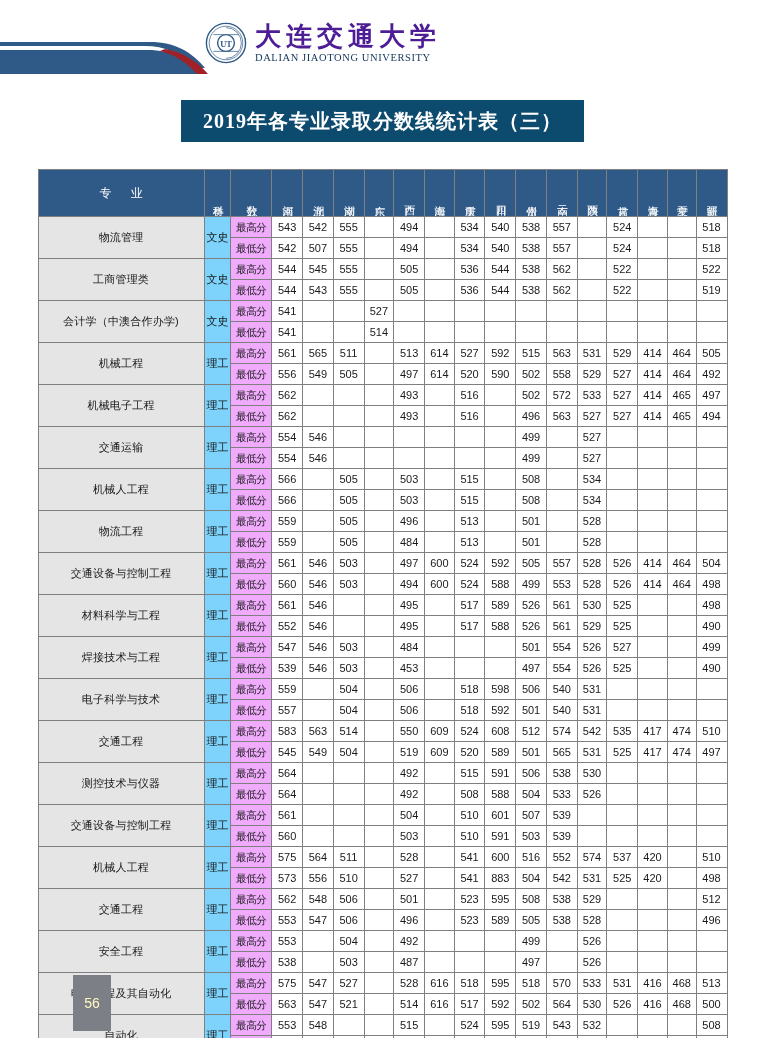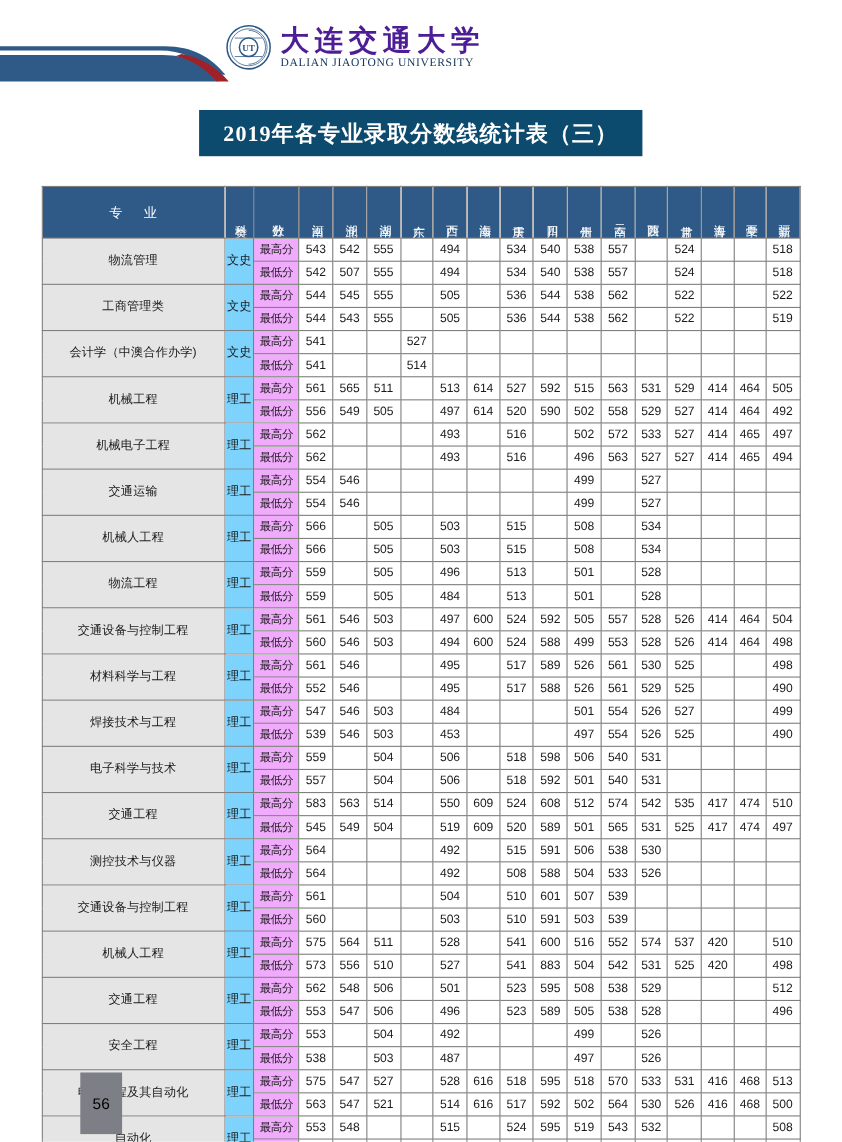--- a/index.html
+++ b/index.html
@@ -159,21 +159,21 @@
   }
 
   
   #pagenum {
     position: absolute;
     left: 73px;
     top: 975px;
     width: 38px;
     height: 56px;
     background: #7c7f85;
-    color: #000000;
+    color: #fef9c3;
     font-size: 14px;
     display: flex;
     align-items: center;
     justify-content: center;
   }
 </style>
 </head>
 <body>
 
 <div id="header">

